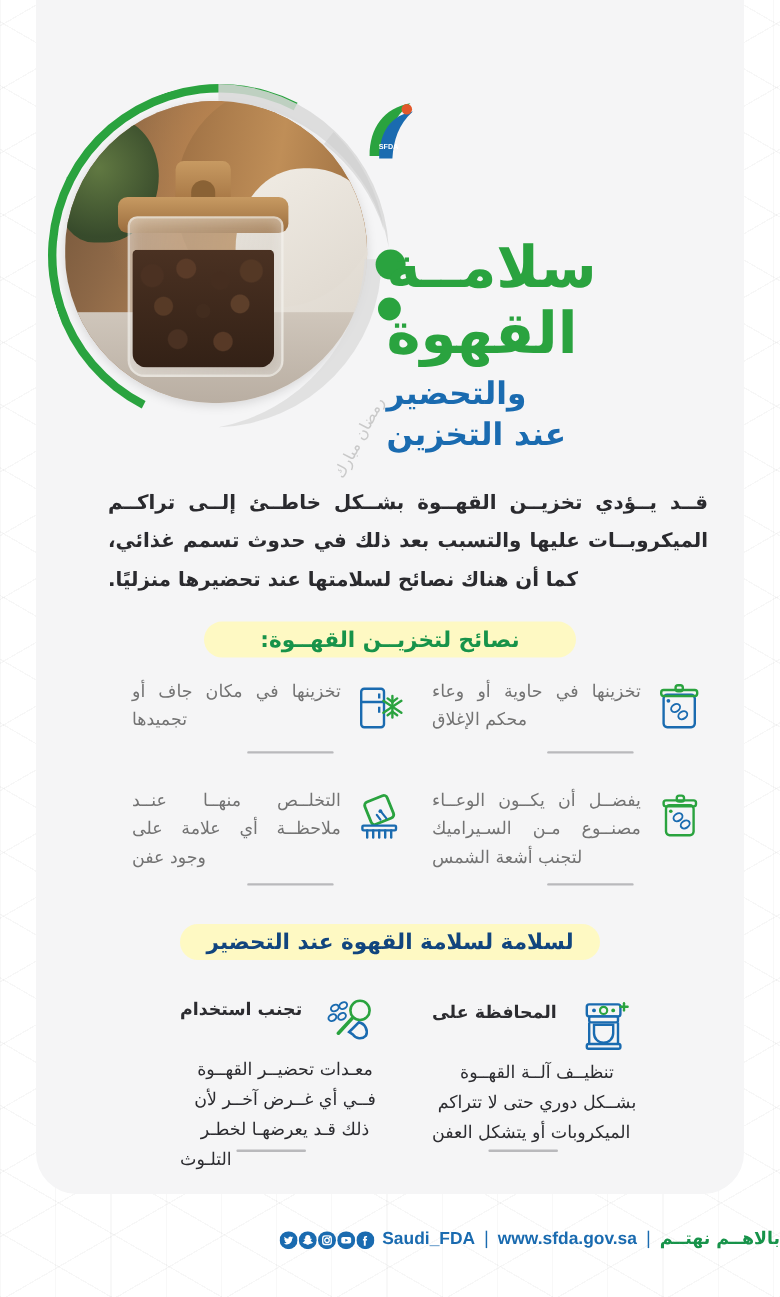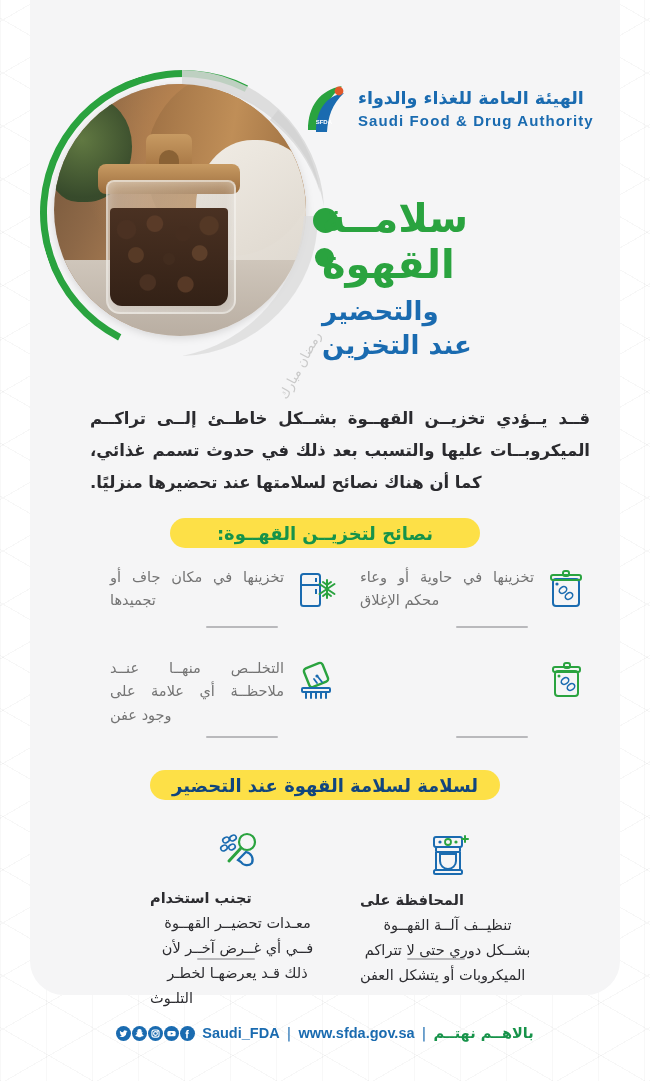--- a/index.html
+++ b/index.html
@@ -91,33 +91,33 @@
   #ramadan-mark{
     position:absolute;right:6px;bottom:42px;color:#c9c9c9;font-size:13px;
     transform:rotate(-62deg);transform-origin:100% 100%;letter-spacing:1px;z-index:6;white-space:nowrap;
   }
   .hero-dot{position:absolute;border-radius:50%;background:#2aa33f;z-index:6;}
   #hero-dot-1{right:-8px;top:150px;width:25px;height:25px;}
   #hero-dot-2{right:-4px;top:190px;width:19px;height:19px;}
 
   
   #title-block{position:absolute;right:48px;top:196px;width:280px;text-align:left;z-index:6;}
-  #title-main{color:#2aa33f;font-size:40px;font-weight:bold;line-height:1.14;letter-spacing:-.5px;}
+  #title-main{color:#2aa33f;font-size:48px;font-weight:bold;line-height:1.14;letter-spacing:-.5px;}
   #title-sub{color:#1a6bb0;font-size:26px;font-weight:bold;line-height:1.30;margin-top:8px;}
 
   
   #intro{
     position:absolute;right:60px;top:403px;width:500px;
     color:#2a2a2e;font-size:16.5px;line-height:1.95;text-align:justify;
     text-align-last:left;font-weight:bold;z-index:6;
   }
 
   
   .section-pill{
-    position:absolute;height:30px;border-radius:15px;background:#fde047;
+    position:absolute;height:30px;border-radius:15px;background:#fef9c3;
     display:flex;align-items:center;justify-content:center;font-size:18px;font-weight:bold;z-index:6;
   }
   #pill-storage{right:170px;top:518px;width:310px;color:#17934a;}
   #pill-prep{right:150px;top:770px;width:350px;color:#11457e;}
 
   
   .tip{position:absolute;z-index:6;display:flex;align-items:flex-start;gap:8px;}
   .tip-icon{width:48px;height:48px;flex:0 0 48px;}
   .tip-text{font-size:14.5px;line-height:1.62;color:#737373;text-align:justify;text-align-last:left;}
   .tip-rule{position:absolute;height:2px;background:#b9b9bc;border-radius:1px;z-index:6;}
@@ -127,50 +127,46 @@
   #tip-3{right:60px;top:657px;width:230px;}
   #tip-4{right:310px;top:657px;width:230px;}
   #rule-1{right:122px;top:626px;width:72px;}
   #rule-2{right:372px;top:626px;width:72px;}
   #rule-3{right:122px;top:736px;width:72px;}
   #rule-4{right:372px;top:736px;width:72px;}
 
   .tip-v{position:absolute;z-index:6;width:175px;text-align:center;}
   .tip-v .tip-icon{margin:0 auto 2px;display:block;}
   .tip-v .tip-text{font-size:14.5px;line-height:1.72;color:#2c2c30;text-align:center;}
-  .tip-v-head{display:flex;align-items:flex-end;justify-content:center;gap:6px;flex-direction:column;}
+  .tip-v-head{display:flex;align-items:flex-start;justify-content:center;gap:6px;}
   #tip-5{right:115px;top:832px;}
   #tip-6{right:325px;top:830px;}
   #rule-5{right:185px;top:958px;width:58px;}
   #rule-6{right:395px;top:958px;width:58px;}
 
   
   #footer{
     position:absolute;left:0;right:0;top:1020px;height:26px;z-index:6;
-    display:flex;align-items:center;justify-content:center;gap:7px;direction:ltr;
+    display:flex;align-items:center;justify-content:flex-end;gap:7px;direction:ltr;
   }
   #social{display:flex;align-items:center;gap:1px;}
   .soc{width:15px;height:15px;display:block;}
   .f-txt{font-size:14.5px;color:#1a6bb0;font-weight:bold;font-family:"Liberation Sans",sans-serif;}
   .f-sep{font-size:14.5px;color:#1a6bb0;}
   .f-ar{font-size:14.5px;color:#17934a;font-weight:bold;direction:rtl;}
 </style>
 </head>
 <body>
 
 <div id="bg-pattern"></div>
 <div id="content-card"></div>
 
 <div id="page">
 
   <div id="brand">
-    <div id="brand-text">
-      <div id="brand-ar">الهيئة العامة للغذاء والدواء</div>
-      <div id="brand-en">Saudi Food &amp; Drug Authority</div>
-    </div>
     <svg id="brand-mark" viewBox="0 0 46 50">
       <path d="M6 46 C6 22 18 6 40 2 C26 14 20 28 18 46 Z" fill="#2aa33f"></path>
       <path d="M14 48 C14 26 24 12 42 9 C30 20 26 33 25 48 Z" fill="#1a6bb0"></path>
       <circle cx="37" cy="7" r="4.4" fill="#e2582a"></circle>
       <text x="30" y="40" font-size="6" fill="#ffffff" font-family="Liberation Sans, sans-serif" font-weight="bold">SFDA</text>
     </svg>
   </div>
 
   <div id="hero">
     <div id="hero-ring"></div>
@@ -245,20 +241,21 @@
 
   <div class="tip" id="tip-3">
     <svg class="tip-icon" viewBox="0 0 48 48">
       <rect x="13" y="14" width="23" height="25" rx="3" fill="none" stroke="#2aa33f" stroke-width="2"></rect>
       <rect x="11" y="10" width="27" height="5" rx="2" fill="none" stroke="#2aa33f" stroke-width="2"></rect>
       <rect x="22" y="6" width="6" height="5" rx="2" fill="none" stroke="#2aa33f" stroke-width="2"></rect>
       <ellipse cx="23" cy="24" rx="4" ry="3" fill="none" stroke="#1a6bb0" stroke-width="1.6" transform="rotate(-35 23 24)"></ellipse>
       <ellipse cx="29" cy="30" rx="4" ry="3" fill="none" stroke="#1a6bb0" stroke-width="1.6" transform="rotate(-35 29 30)"></ellipse>
       <circle cx="17" cy="19" r="1.5" fill="#2aa33f"></circle>
     </svg>
+    <div class="tip-text">يفضــل أن يكــون الوعــاء مصنــوع مـن السـيراميك لتجنب أشعة الشمس</div>
   </div>
   <div class="tip-rule" id="rule-3"></div>
 
   <div class="tip" id="tip-4">
     <svg class="tip-icon" viewBox="0 0 48 48">
       <rect x="14" y="8" width="20" height="20" rx="3" fill="none" stroke="#2aa33f" stroke-width="2.4" transform="rotate(-22 24 18)"></rect>
       <path d="M26 20 l4 5 M22 22 l3 4" stroke="#1a6bb0" stroke-width="1.8" stroke-linecap="round"></path>
       <circle cx="25" cy="19" r="1.6" fill="#1a6bb0"></circle>
       <rect x="10" y="31" width="28" height="4" rx="1" fill="none" stroke="#1a6bb0" stroke-width="2"></rect>
       <g stroke="#1a6bb0" stroke-width="2" stroke-linecap="round">

